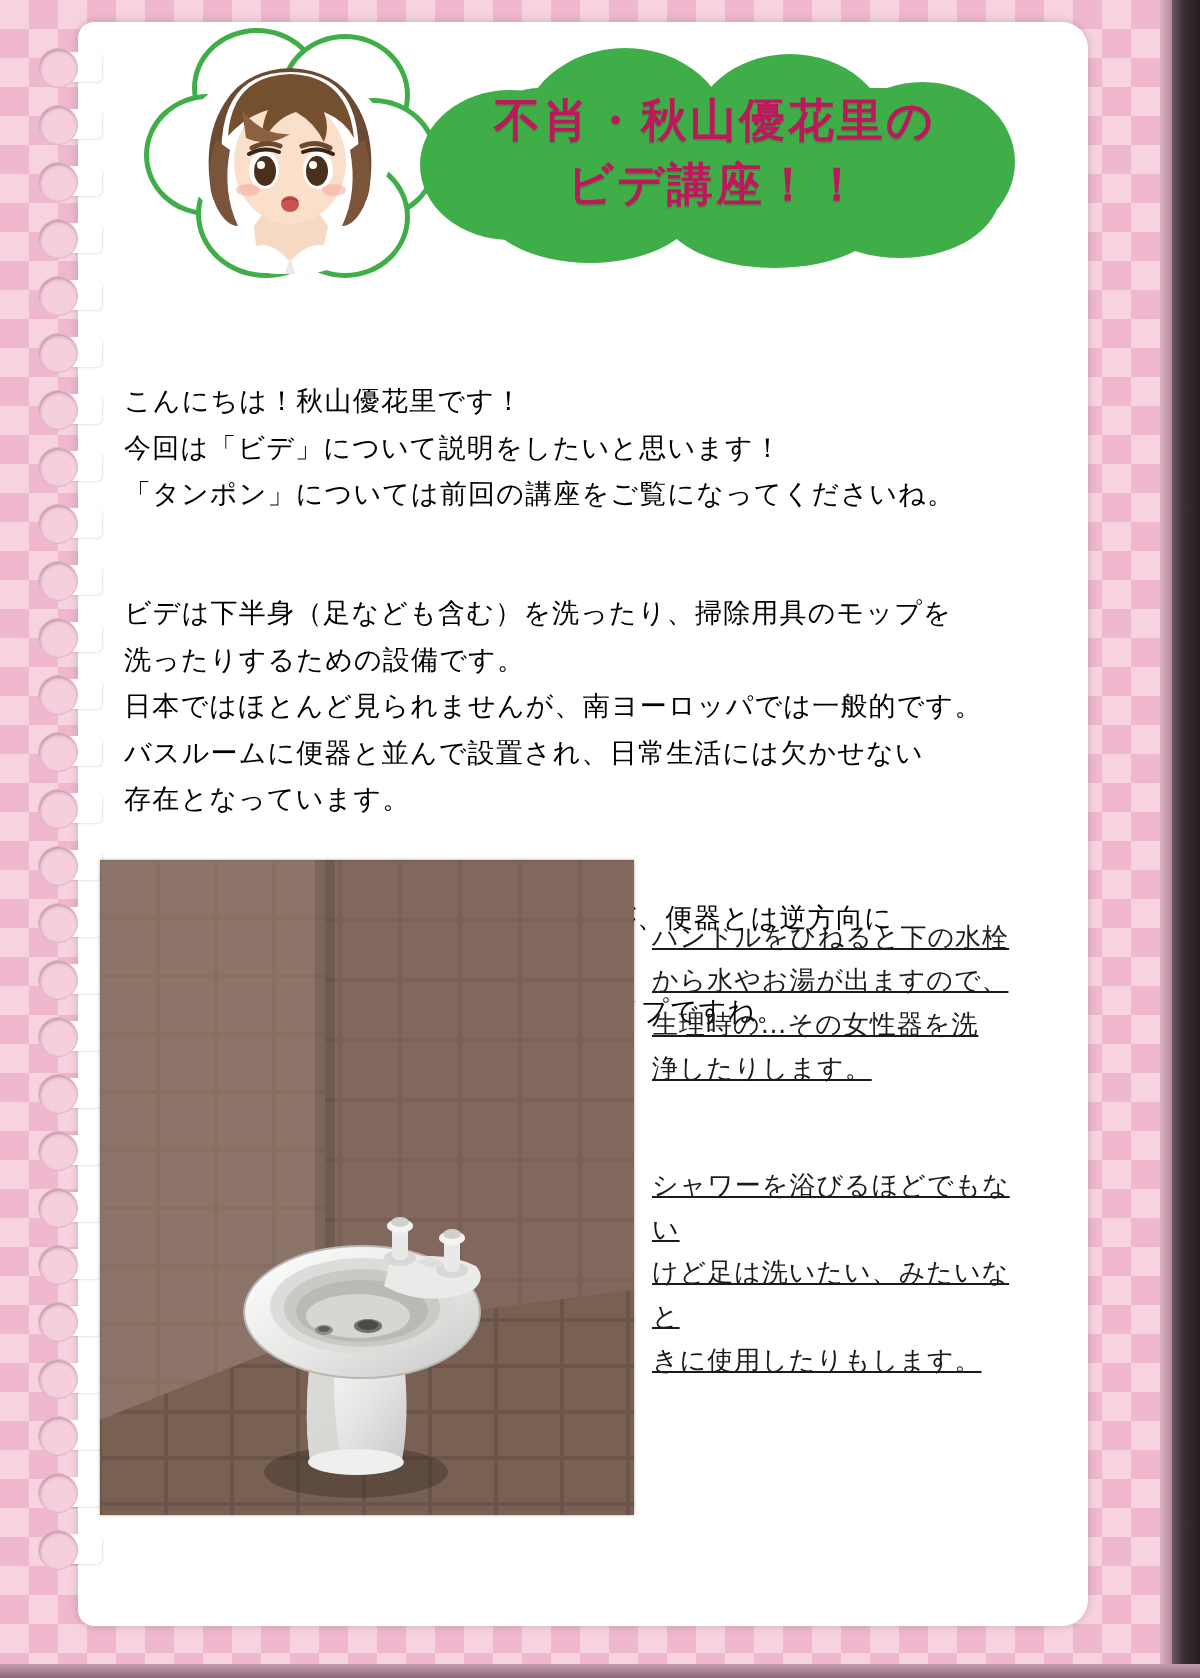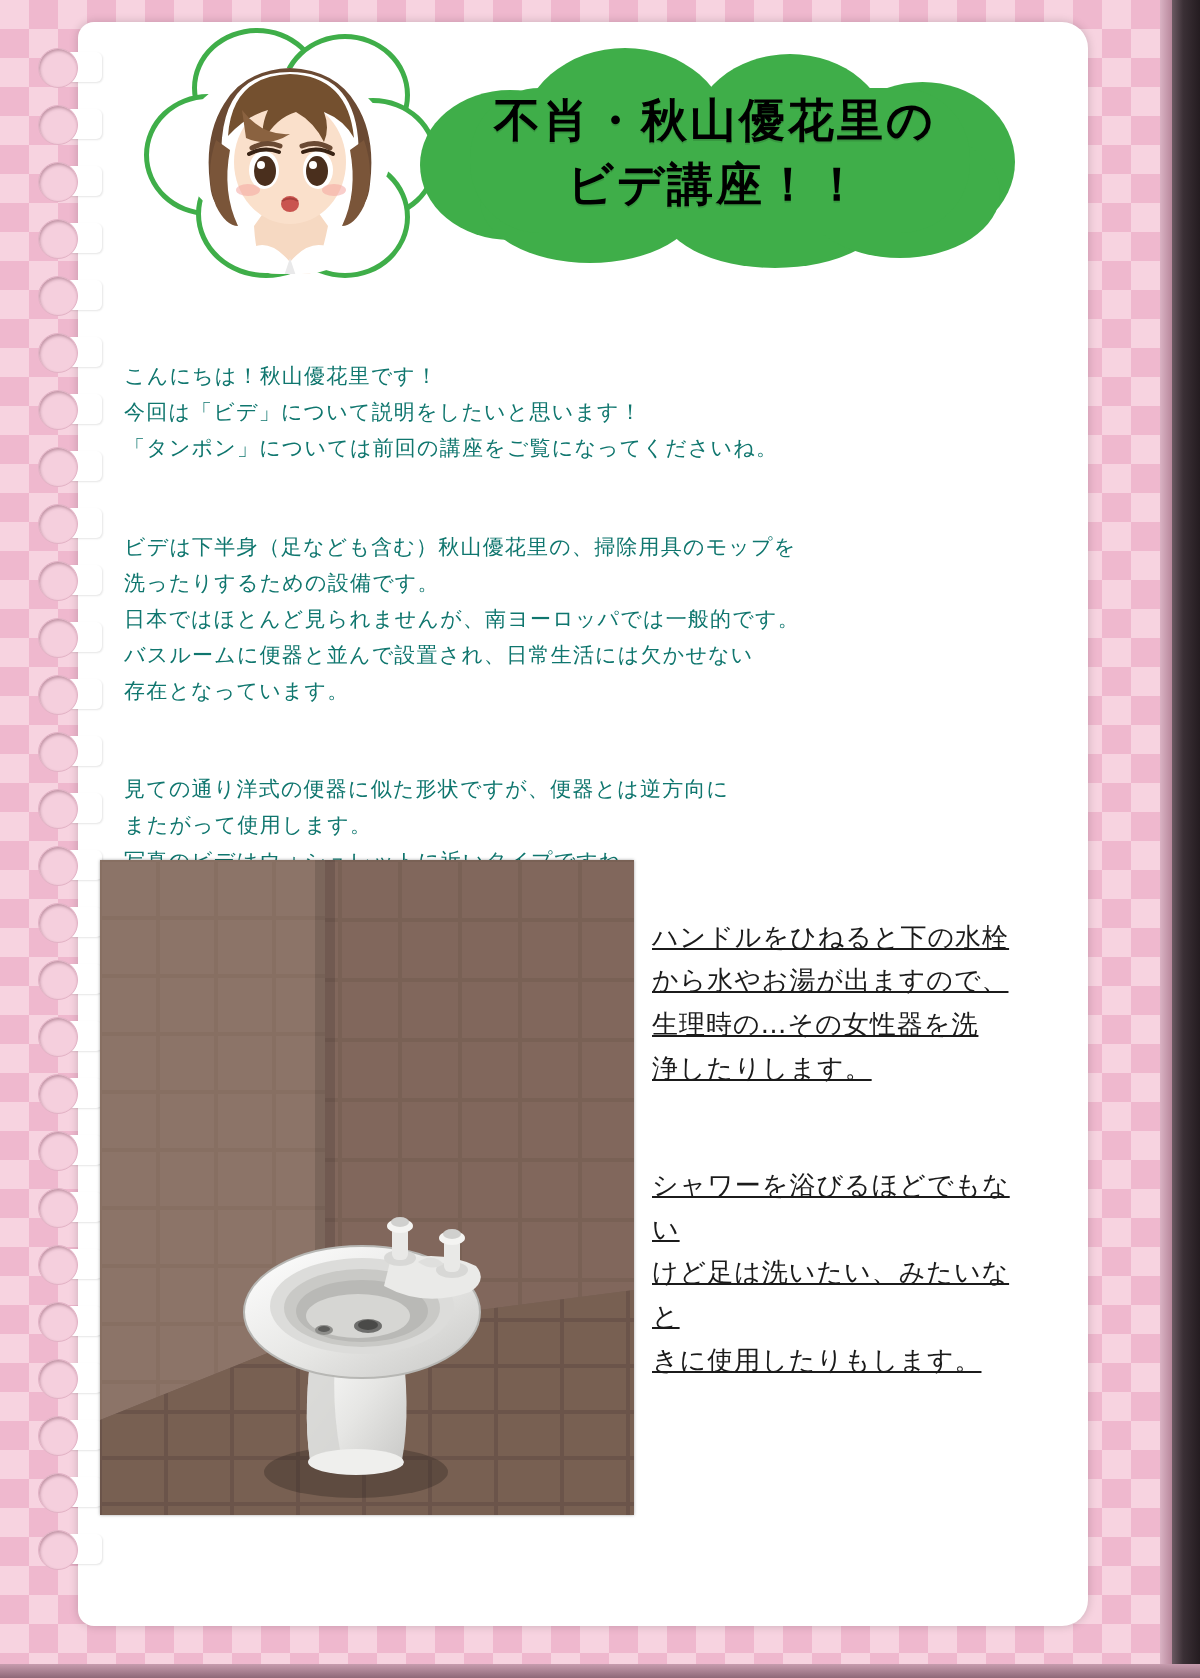--- a/index.html
+++ b/index.html
@@ -180,38 +180,38 @@
     width: 500px; height: 145px;
     background: #3fae49;
     border-radius: 70px;
   }
   .title-text {
     position: absolute;
     left: 0;
     top: 40px;
     width: 610px;
     text-align: center;
-    color: #000000;
+    color: #be185d;
     font-weight: bold;
     font-size: 46px;
     line-height: 1.4;
     letter-spacing: 3px;
     text-shadow: 0 2px 0 rgba(0,0,0,0.12);
     white-space: pre-line;
   }
 
   
   .body-text {
     position: absolute;
     left: 124px;
-    top: 322px;
+    top: 332px;
     width: 900px;
-    font-size: 21px;
+    font-size: 27px;
     line-height: 1.72;
-    color: #0f766e;
+    color: #000000;
     letter-spacing: 1.2px;
     white-space: pre-line;
   }
   .para { margin-bottom: 26px; }
 
   
   .photo {
     position: absolute;
     left: 100px;
     top: 860px;
@@ -420,21 +420,21 @@
         <div class="tb-core"></div>
       <div class="title-text">不肖・秋山優花里の
 ビデ講座！！</div>
     </div>
   </div>
 
   <div class="body-text">
     <div class="para">こんにちは！秋山優花里です！
 今回は「ビデ」について説明をしたいと思います！
 「タンポン」については前回の講座をご覧になってくださいね。</div>
-    <div class="para">ビデは下半身（足なども含む）秋山優花里の、掃除用具のモップを
+    <div class="para">ビデは下半身（足なども含む）を洗ったり、掃除用具のモップを
 洗ったりするための設備です。
 日本ではほとんど見られませんが、南ヨーロッパでは一般的です。
 バスルームに便器と並んで設置され、日常生活には欠かせない
 存在となっています。</div>
     <div class="para">見ての通り洋式の便器に似た形状ですが、便器とは逆方向に
 またがって使用します。
 写真のビデはウォシュレットに近いタイプですね。</div>
   </div>
 
   <div class="photo">

